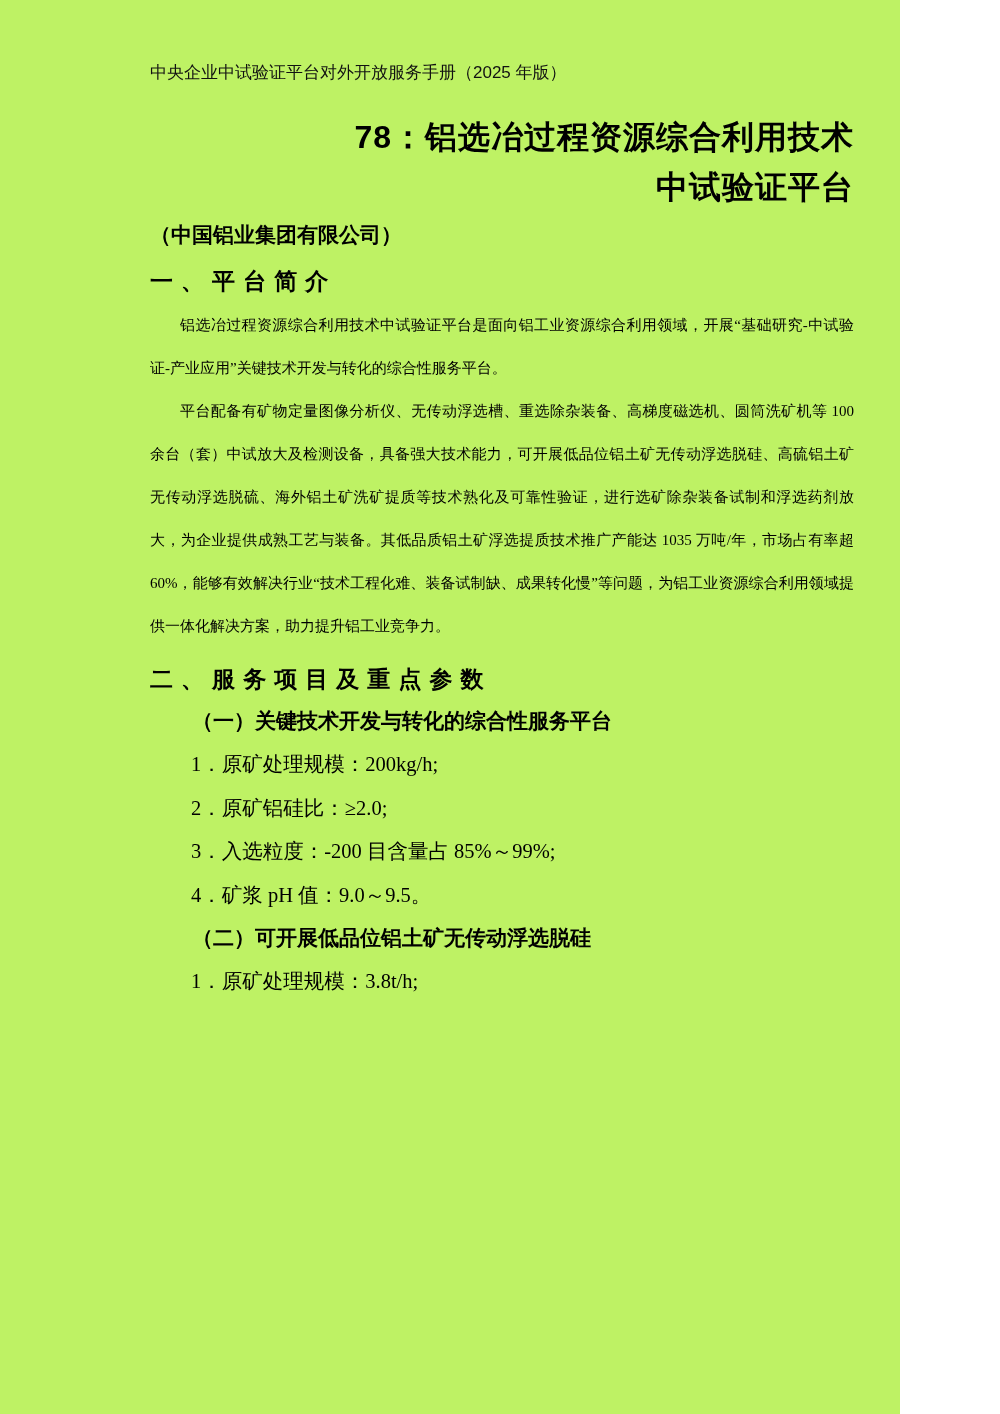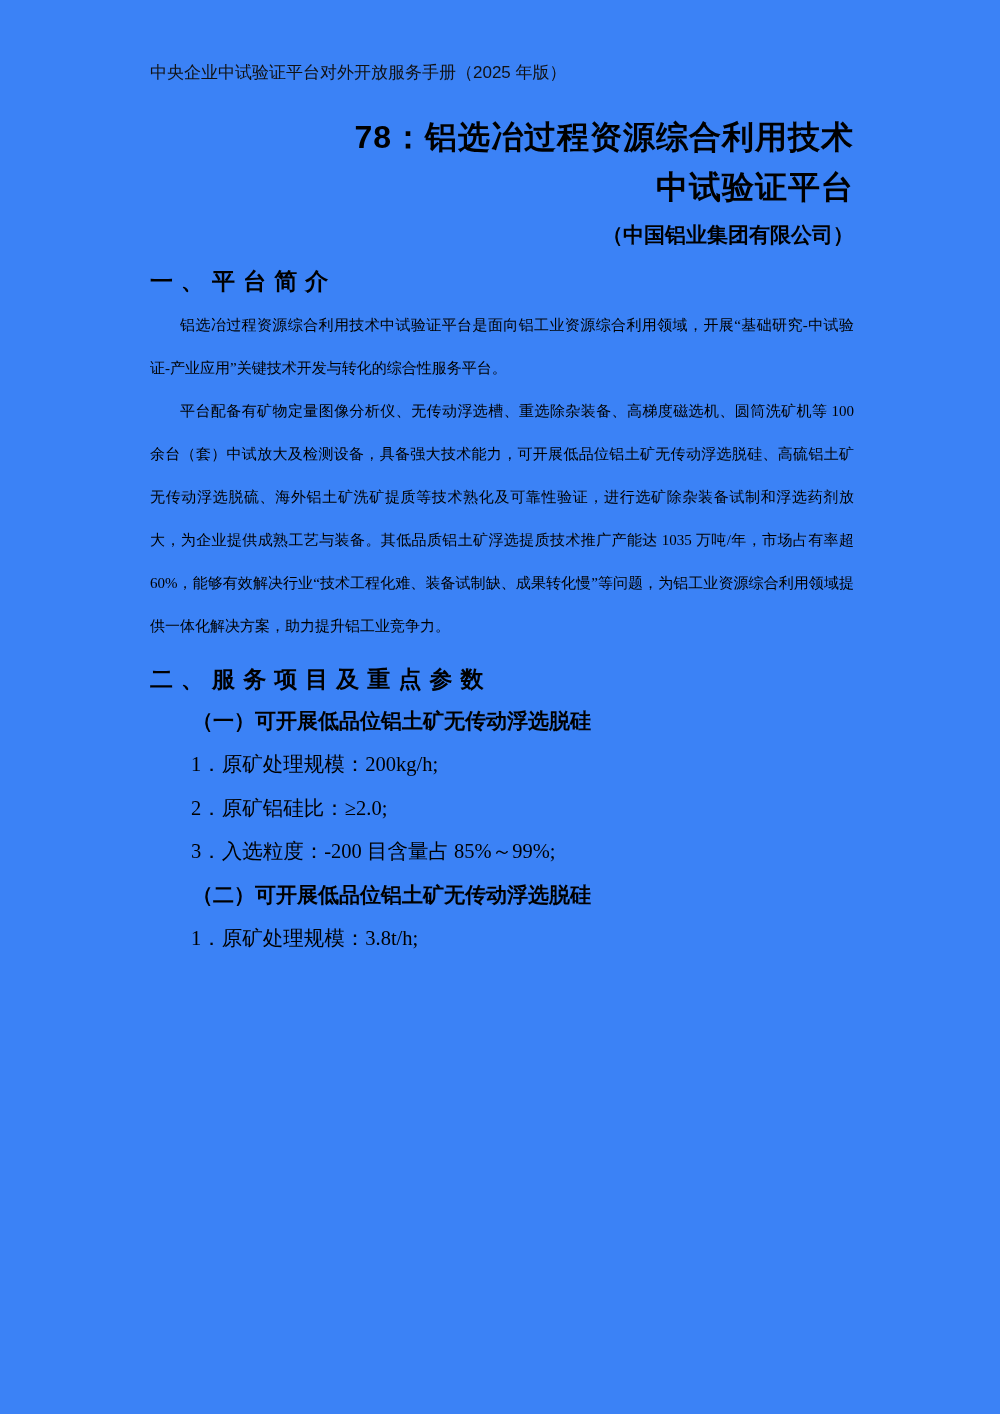--- a/index.html
+++ b/index.html
@@ -2,23 +2,23 @@
 <html><head>
 <meta charset="utf-8">
 <style>
   html, body {
     margin: 0;
     padding: 0;
     background: #ffffff;
   }
   .page {
     position: relative;
-    width: 1000px;
+    width: 900px;
     height: 1414px;
-    background: #3b82f6;
+    background: #bef264;
     color: #000000;
     font-family: "Liberation Serif", "DejaVu Serif", serif;
     overflow: hidden;
     box-sizing: border-box;
     text-decoration: underline;
   }
   .content {
     position: absolute;
     left: 150px;
     top: 62px;
@@ -38,21 +38,21 @@
     font-size: 32px;
     line-height: 50px;
     text-align: right;
     letter-spacing: 1px;
   }
   .doc-subtitle {
     font-family: "Liberation Sans", "DejaVu Sans", sans-serif;
     font-weight: bold;
     font-size: 21px;
     line-height: 30px;
-    text-align: right;
+    text-align: left;
     margin-top: 8px;
   }
   .section-heading {
     font-weight: bold;
     font-size: 23px;
     line-height: 40px;
     letter-spacing: 0.35em;
     margin-top: 12px;
   }
   .body-para {
@@ -106,25 +106,26 @@
 
     <div class="para-block">
       <p class="body-para">铝选冶过程资源综合利用技术中试验证平台是面向铝工业资源综合利用领域，开展“基础研究-中试验证-产业应用”关键技术开发与转化的综合性服务平台。</p>
       <p class="body-para">平台配备有矿物定量图像分析仪、无传动浮选槽、重选除杂装备、高梯度磁选机、圆筒洗矿机等 100 余台（套）中试放大及检测设备，具备强大技术能力，可开展低品位铝土矿无传动浮选脱硅、高硫铝土矿无传动浮选脱硫、海外铝土矿洗矿提质等技术熟化及可靠性验证，进行选矿除杂装备试制和浮选药剂放大，为企业提供成熟工艺与装备。其低品质铝土矿浮选提质技术推广产能达 1035 万吨/年，市场占有率超 60%，能够有效解决行业“技术工程化难、装备试制缺、成果转化慢”等问题，为铝工业资源综合利用领域提供一体化解决方案，助力提升铝工业竞争力。</p>
     </div>
 
     <div class="section-heading">二、服务项目及重点参数</div>
 
     <div>
 
-      <p class="subsection-heading">（一）可开展低品位铝土矿无传动浮选脱硅</p>
+      <p class="subsection-heading">（一）关键技术开发与转化的综合性服务平台</p>
 
       <p class="list-item">1．原矿处理规模：200kg/h;</p>
       <p class="list-item">2．原矿铝硅比：≥2.0;</p>
       <p class="list-item">3．入选粒度：-200 目含量占 85%～99%;</p>
+      <p class="list-item">4．矿浆 pH 值：9.0～9.5。</p>
 
       <p class="subsection-heading">（二）可开展低品位铝土矿无传动浮选脱硅</p>
 
       <p class="list-item">1．原矿处理规模：3.8t/h;</p>
 
     </div>
   </div>
 
   <div class="page-number">150</div>
 </div>

